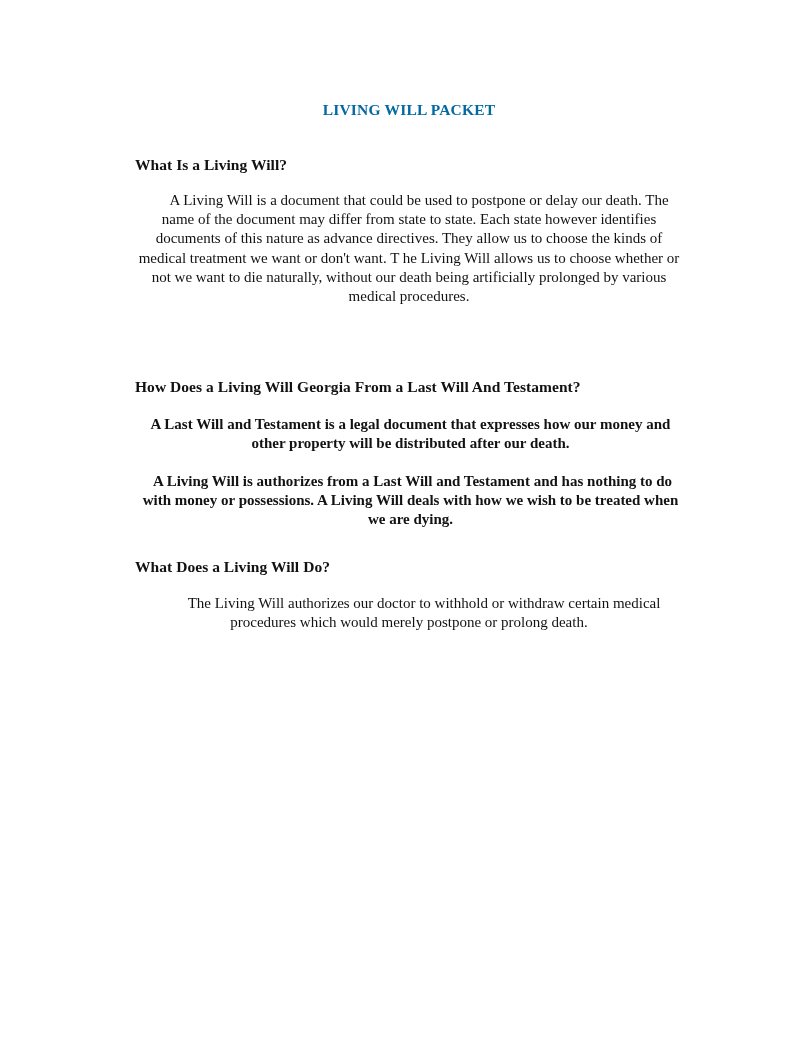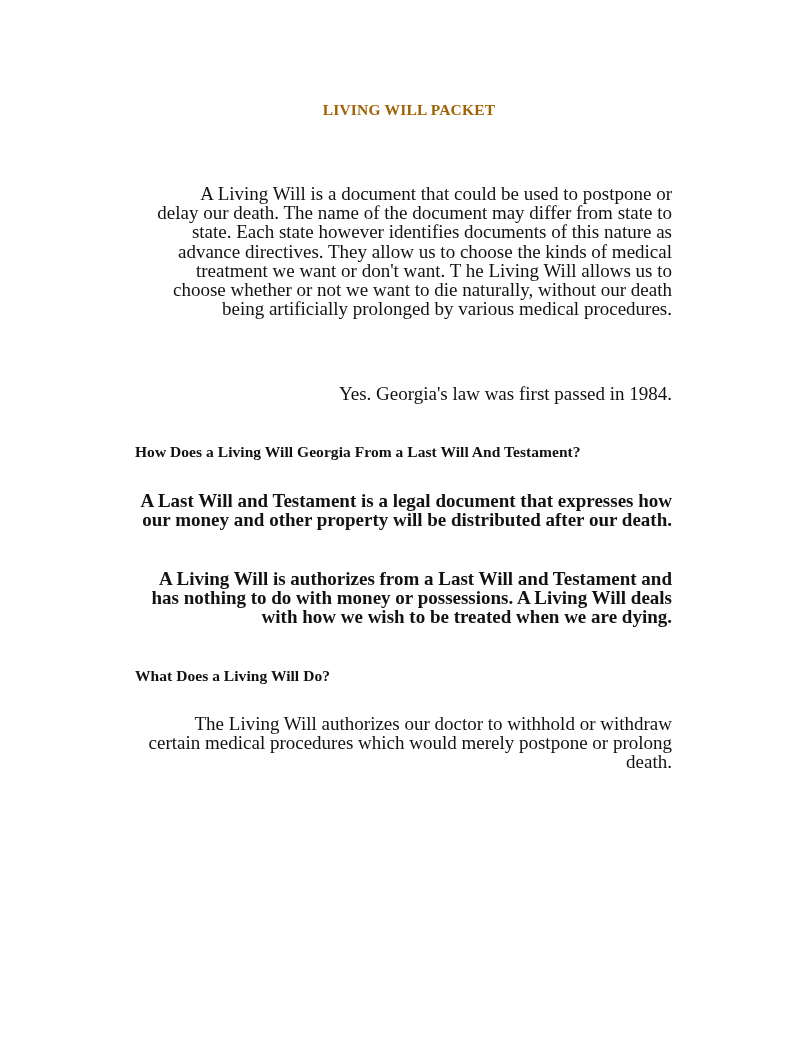--- a/index.html
+++ b/index.html
@@ -23,34 +23,34 @@
     top: 0;
     width: 548px;
   }
   .doc-title {
     text-align: center;
     font-weight: bold;
     font-size: 15.5px;
     letter-spacing: 0.2px;
     margin: 0;
     padding-top: 101px;
-    color: #a16207;
+    color: #0369a1;
   }
   .section-heading {
     font-weight: bold;
     font-size: 15.5px;
     margin: 0;
     color: #111111;
     letter-spacing: 0.05px;
   }
   .body-par {
-    font-size: 19px;
+    font-size: 15px;
     line-height: 19.2px;
-    margin: 11px;
-    text-align: right;
+    margin: 0;
+    text-align: center;
     color: #121212;
   }
   .indent-first {
     text-indent: 20px;
   }
   .indent-first-wide {
     text-indent: 30px;
   }
   .indent-first-small {
     text-indent: 4px;
@@ -74,31 +74,31 @@
 </head>
 <body>
 
 <div class="page">
   <div class="content">
 
     <div class="doc-title">LIVING WILL PACKET</div>
 
     <div class="gap-heading-1"></div>
 
+    <div class="section-heading">What Is a Living Will?</div>
 
     <div class="gap-after-h1"></div>
 
     <p class="body-par indent-first">A Living Will is a document that could be used to postpone or delay our death. The name of the document may differ from state to state. Each state however identifies documents of this nature as advance directives. They allow us to choose the kinds of medical treatment we want or don't want. T he Living Will allows us to choose whether or not we want to die naturally, without our death being artificially prolonged by various medical procedures.</p>
 
     <div class="gap-before-h2"></div>
 
 
     <div class="gap-after-h2"></div>
 
-    <p class="body-par indent-first">Yes. Georgia's law was first passed in 1984.</p>
 
     <div class="gap-before-h3"></div>
 
     <div class="section-heading">How Does a Living Will Georgia From a Last Will And Testament?</div>
 
     <div class="gap-after-h3"></div>
 
     <p class="body-par nudge-right">A Last Will and Testament is a legal document that expresses how our money and other property will be distributed after our death.</p>
 
     <div class="gap-between-p"></div>

